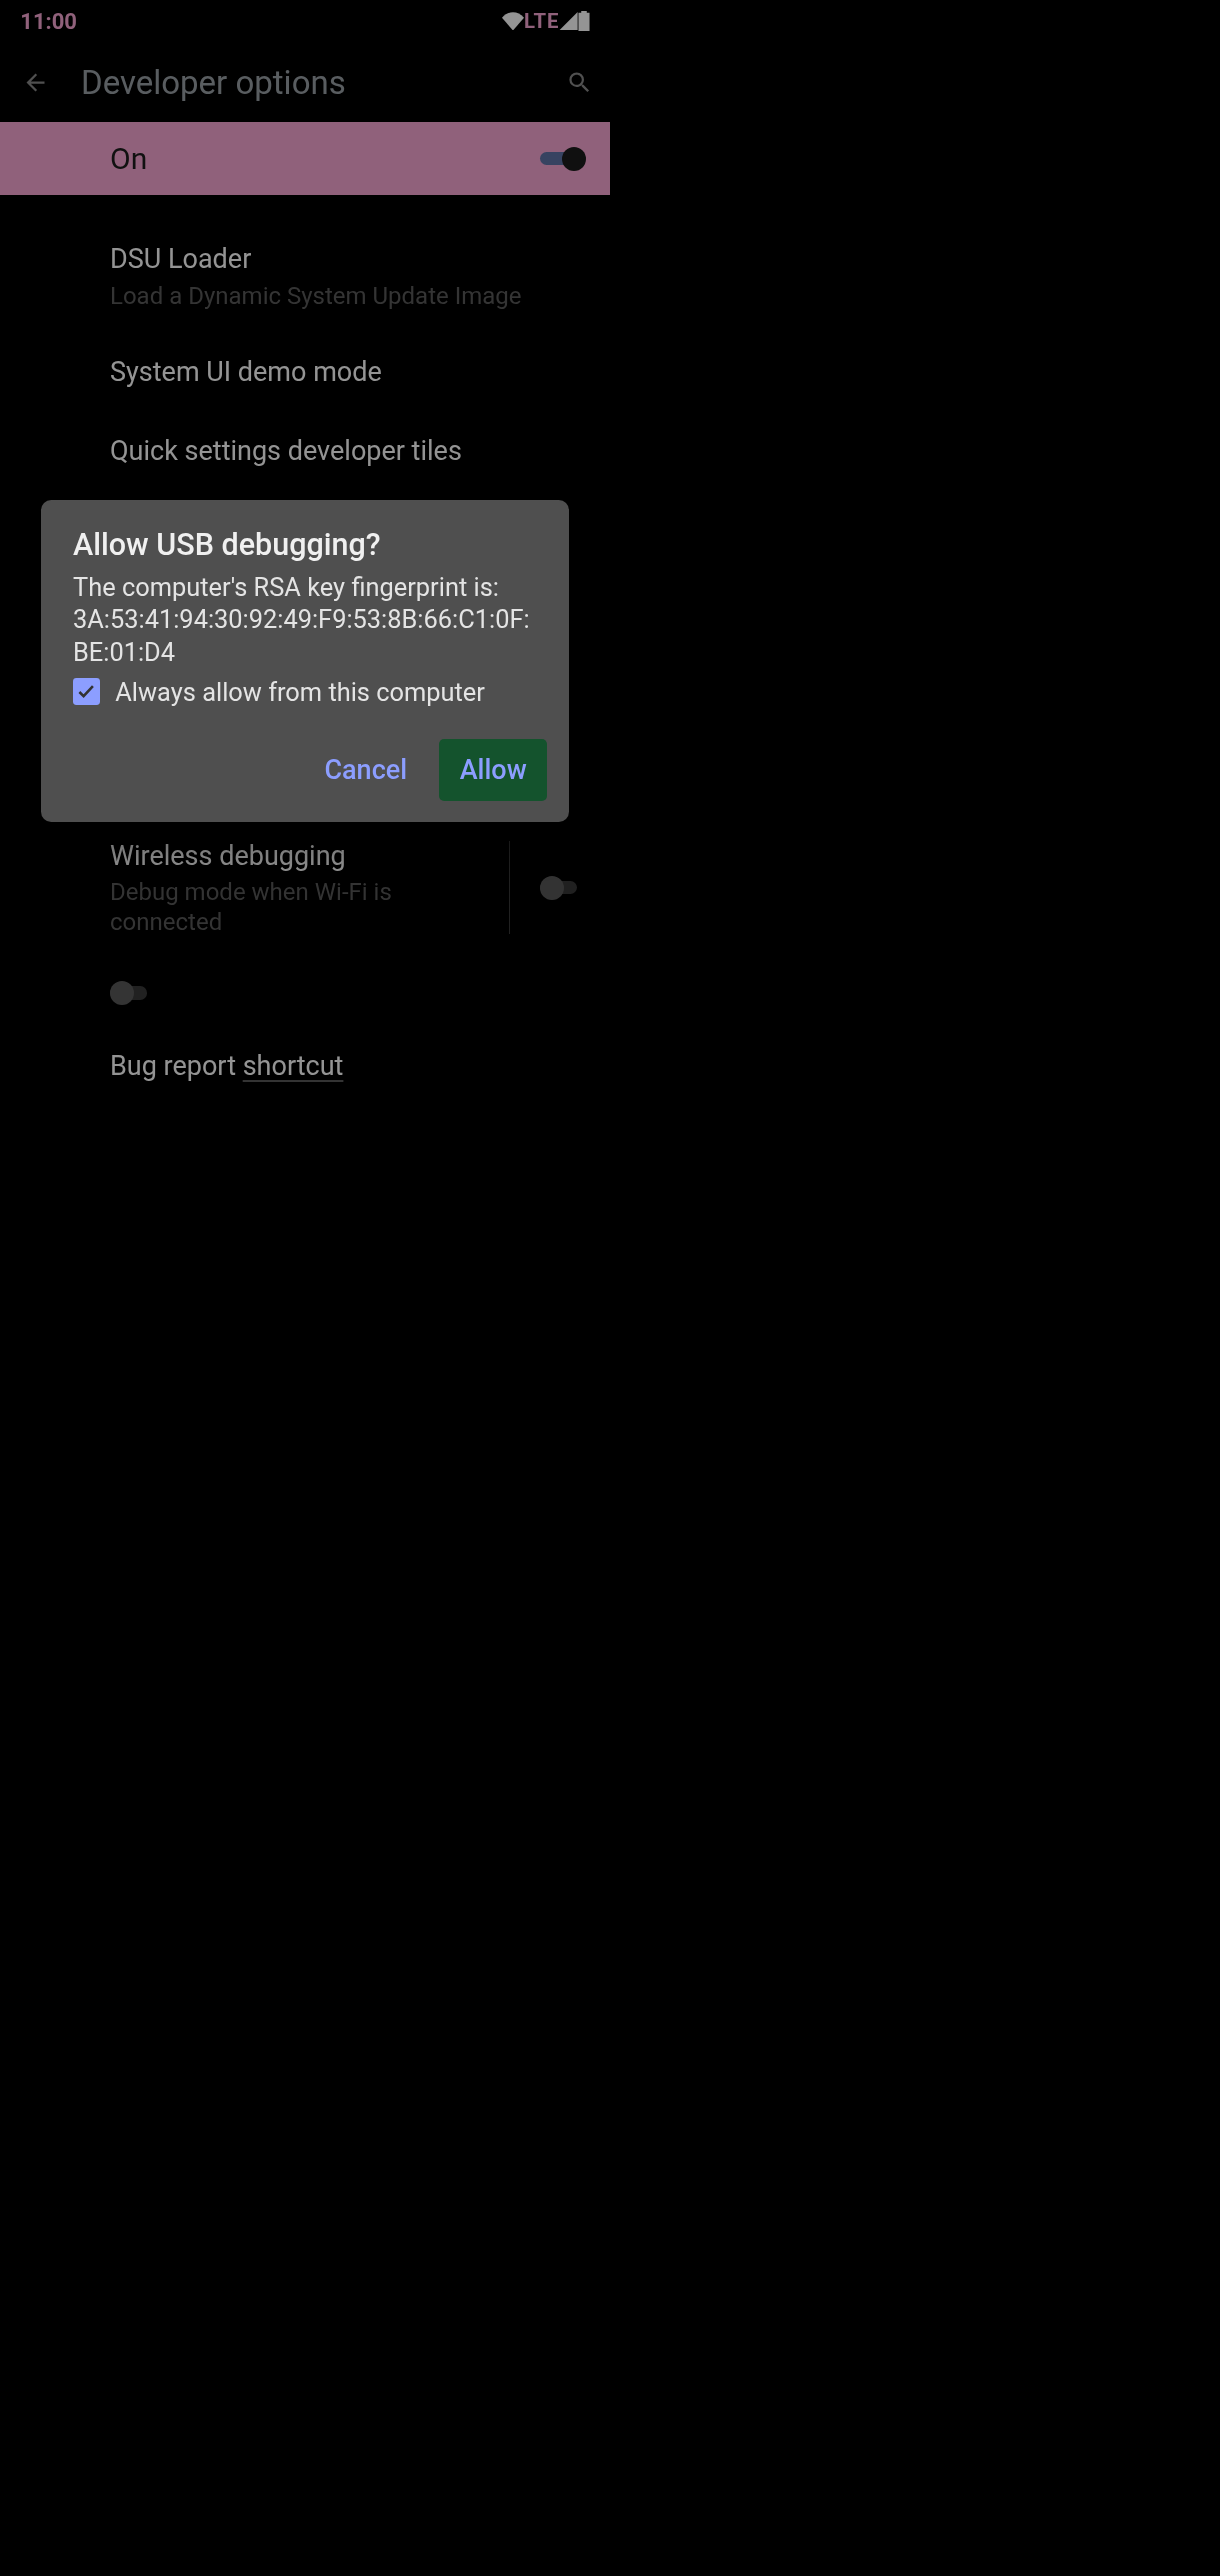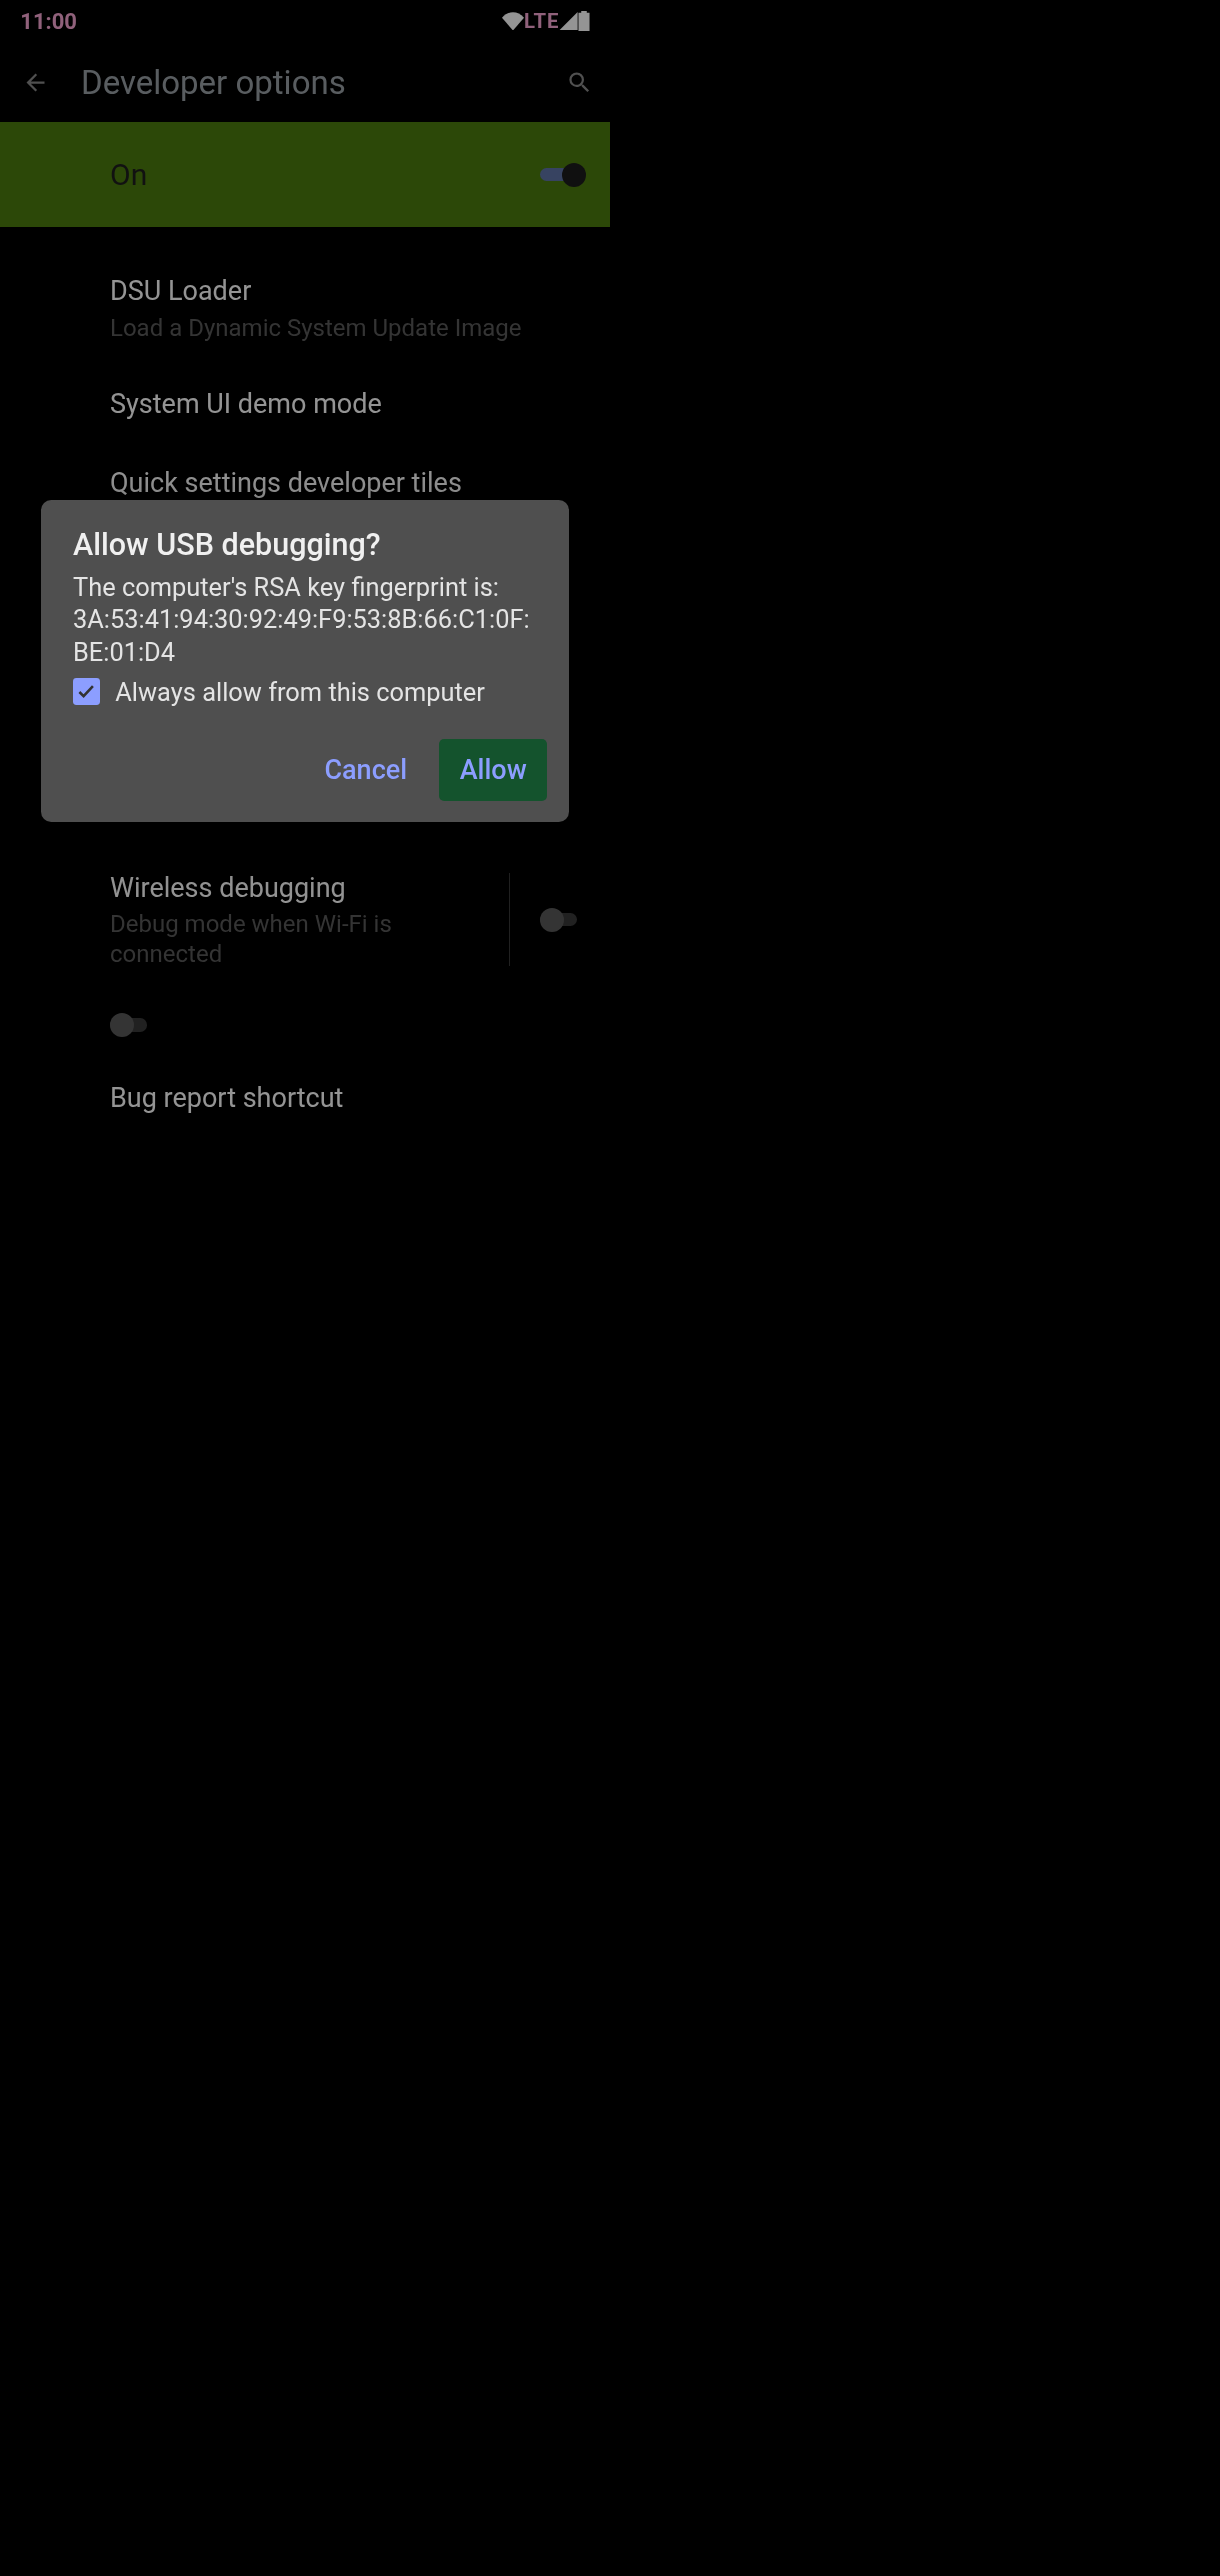--- a/index.html
+++ b/index.html
@@ -40,22 +40,22 @@
       color: #9aa0a6;
       font-size: 33px;
       font-weight: 400;
     }
     .search-btn {
       width: 37px; height: 37px;
       display: flex; align-items: center; justify-content: center;
     }
     .content { position: relative; }
     .master-switch {
-      background: #4d7c0f;
-      height: 105px;
+      background: #f9a8d4;
+      height: 73px;
       display: flex;
       align-items: center;
       padding: 0 24px 0 110px;
     }
     .master-switch-label {
       flex: 1;
       color: #1e1e1e;
       font-size: 30px;
       font-weight: 400;
     }
@@ -165,20 +165,21 @@
       color: #8c9eff;
       font-size: 27px;
       font-weight: 500;
       padding: 15.3px 20.3px;
       border-radius: 5.1px;
     }
     .dialog-btn.primary {
       background: #14532d;
     }
     .underline-hint {
+      text-decoration: underline;
       text-decoration-color: #5a5a5a;
       text-underline-offset: 5.1px;
     }
   </style>
 </head>
 <body>
 
 <div class="status-bar">
   <div>11:00</div>
   <div class="status-right">

